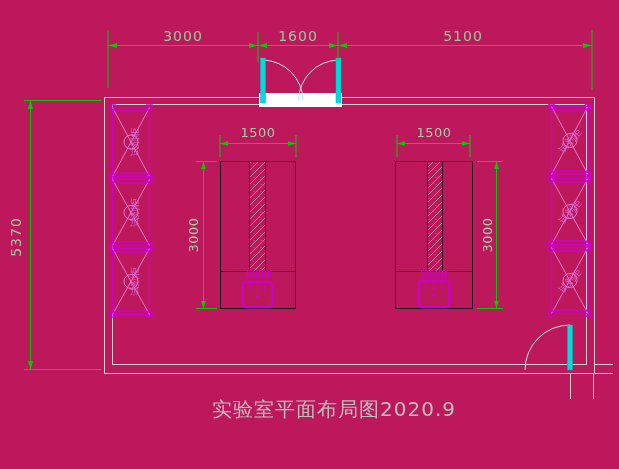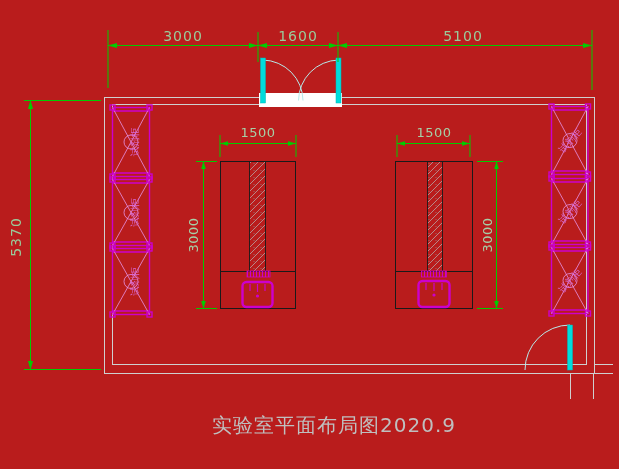--- a/index.html
+++ b/index.html
@@ -1,34 +1,34 @@
 <!DOCTYPE html>
 <html><head>
 <meta charset="utf-8">
 <style>
   html,body{margin:0;padding:0;background:#fff;}
   .canvas{
-    position:relative;width:619px;height:469px;background:#b91c1c;
+    position:relative;width:619px;height:469px;background:#be185d;
     overflow:hidden;font-family:"DejaVu Sans",sans-serif;
   }
   .plan-svg{position:absolute;left:0;top:0;}
   .dim-text{fill:#9acb9a;font-size:14px;letter-spacing:1px;font-family:"DejaVu Sans",sans-serif;}
   .dim-text-sm{fill:#a6cfa6;font-size:13px;letter-spacing:0.5px;font-family:"DejaVu Sans",sans-serif;}
   .cab-text{fill:#d86ad8;font-size:9.5px;font-family:"DejaVu Sans",sans-serif;}
   .wall{stroke:#cfcfcf;stroke-width:1;fill:none;}
   .dim{stroke:#00cc00;stroke-width:1;fill:none;}
   .dim-arrow{fill:#00cc00;stroke:none;}
   .cab{stroke:#cc00cc;stroke-width:1.4;fill:none;}
   .cab-light{stroke:#e693e6;stroke-width:0.8;fill:none;}
   .bench{stroke:#1a1a1a;stroke-width:1;fill:none;}
   .sink{stroke:#cc00cc;fill:none;}
   .door-leaf{fill:#00dcdc;stroke:#00b6b6;stroke-width:0.5;}
   .door-arc{stroke:#b7eaea;stroke-width:1;fill:none;}
   .drawing-title{
-    position:absolute;left:212px;top:412px;width:260px;height:36px;
+    position:absolute;left:212px;top:396px;width:260px;height:36px;
     font-size:20px;color:#bfbfbf;letter-spacing:1px;white-space:nowrap;
     font-family:"DejaVu Sans",sans-serif;
   }
 </style>
 </head>
 <body>
 
 <div class="canvas">
 
 <svg class="plan-svg" width="619" height="469" viewBox="0 0 619 469">

